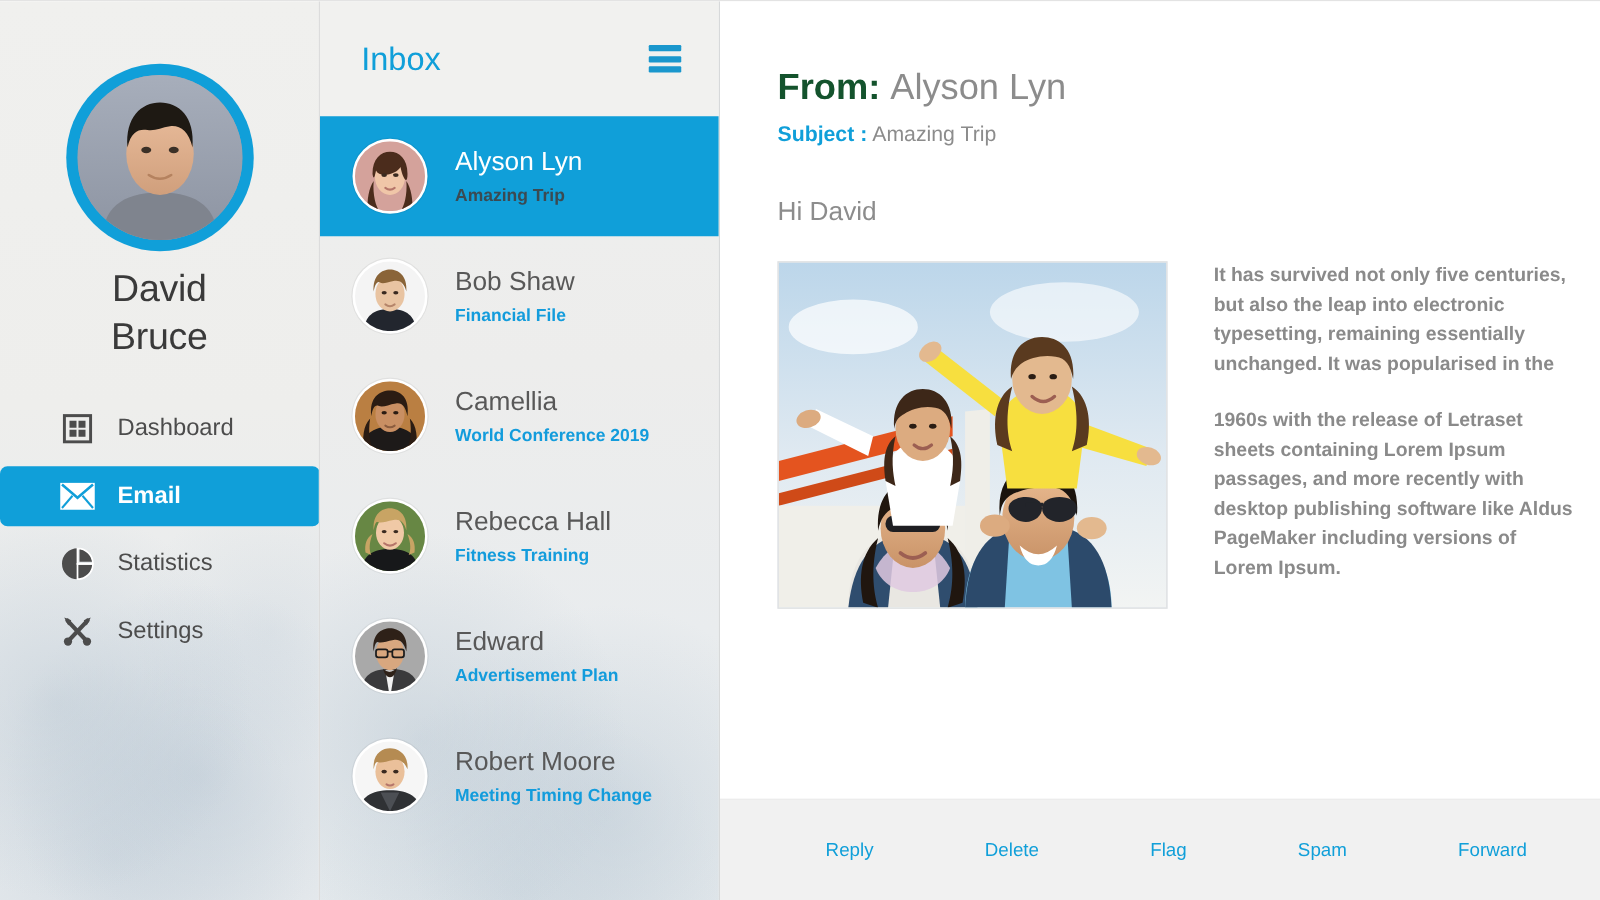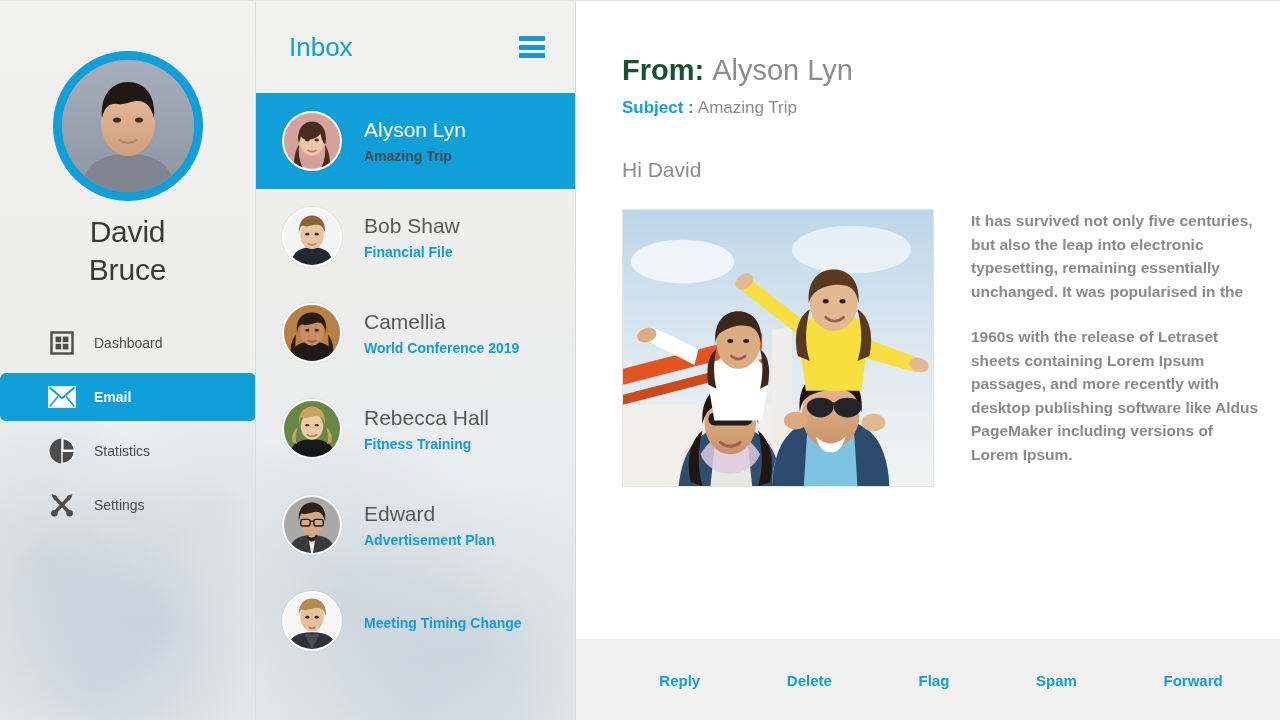--- a/index.html
+++ b/index.html
@@ -84,21 +84,21 @@
     width: 28px;
     height: 28px;
     display: flex;
     align-items: center;
     justify-content: center;
     flex: 0 0 28px;
   }
   .nav-item .nav-icon svg { display:block; }
   .nav-item .nav-label {
     margin-left: 18px;
-    font-size: 14px;
+    font-size: 19px;
     color: #4c4c4c;
     font-weight: 400;
   }
   .nav-item.active {
     background: #109fd9;
     border-radius: 6px;
   }
   .nav-item.active .nav-label { color: #ffffff; font-weight: 700; text-align: center; }
 
   
@@ -272,21 +272,21 @@
     background: #f1f1f1;
     border-top: 1px solid #ececec;
     display: flex;
     align-items: center;
     justify-content: space-around;
     padding: 0 40px;
   }
   .footer-action {
     font-size: 15px;
     color: #109fd9;
-    font-weight: 700;
+    font-weight: 400;
     cursor: pointer;
     background: none;
     border: none;
     font-family: "Liberation Sans", sans-serif;
     padding: 6px 10px;
   }
 </style>
 </head>
 <body>
 
@@ -502,20 +502,21 @@
             <path d="M4 60c0-12 10-18 26-18s26 6 26 18z" fill="#2f3134"></path>
             <path d="M22 44h16l-8 16z" fill="#4c4f54"></path>
             <ellipse cx="30" cy="26" rx="12.5" ry="15" fill="#eac09a"></ellipse>
             <path d="M16 24c-1-13 7-18 14-18s16 5 15 18c-3-7-7-9-12-8-6 1-10 3-13 2-2-1-3 1-4 6z" fill="#b58b52"></path>
             <ellipse cx="25" cy="26" rx="2.3" ry="1.6" fill="#3a2a20"></ellipse>
             <ellipse cx="35" cy="26" rx="2.3" ry="1.6" fill="#3a2a20"></ellipse>
             <path d="M27 37q3 2 6 0" stroke="#b5756a" stroke-width="1.7" fill="none" stroke-linecap="round"></path>
           </svg>
         </div>
         <div class="mail-text">
+          <div class="mail-name">Robert Moore</div>
           <div class="mail-subject">Meeting Timing Change</div>
         </div>
       </div>
 
     </div>
   </section>
 
   <main class="reader">
 
     <div class="reader-body">

